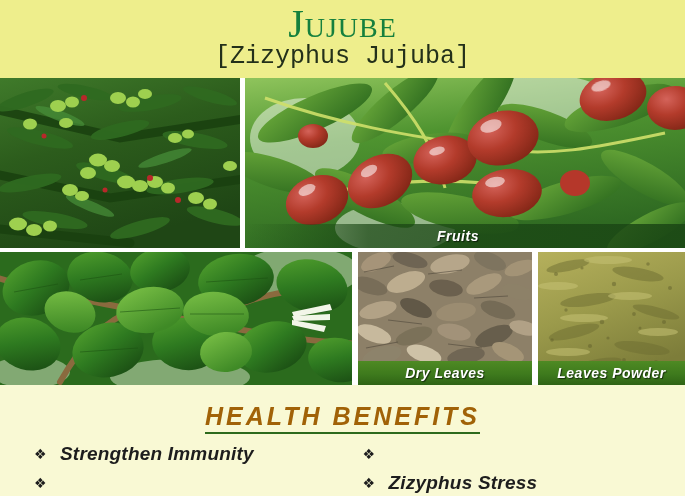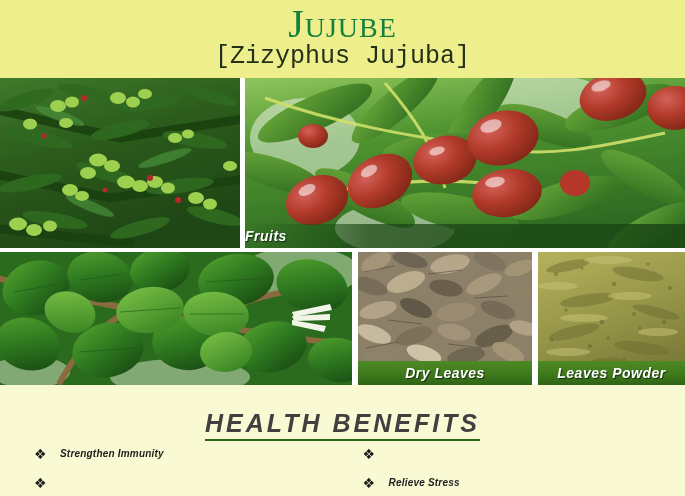--- a/index.html
+++ b/index.html
@@ -71,44 +71,44 @@
     line-height: 24px;
     color: #ffffff;
     font-size: 14px;
     font-style: italic;
     font-weight: bold;
     text-align: center;
     letter-spacing: 0.5px;
     text-shadow: 1px 1px 1px rgba(0,0,0,0.6);
   }
   .caption-right {
-    text-align: left;
+    text-align: center;
     padding-right: 14px;
     background: linear-gradient(to right, rgba(26,70,20,0) 0%, rgba(26,70,20,0.72) 28%, rgba(26,70,20,0.85) 100%);
   }
   .caption-grass {
     background: linear-gradient(to bottom, #4e8a23 0%, #3e7a1d 55%, #2f6415 100%);
   }
 
   
   .benefits {
     position: absolute;
     left: 0; top: 385px;
     width: 685px; height: 111px;
     background: #f9f9d4;
   }
   .benefits-title {
     text-align: center;
-    color: #404040;
+    color: #a16207;
     font-size: 25px;
     line-height: 28px;
     font-weight: bold;
     font-style: italic;
     letter-spacing: 3px;
-    padding-top: 24px;
+    padding-top: 17px;
     margin: 0;
   }
   .benefits-title span {
     border-bottom: 2px solid #2d6a1c;
     padding-bottom: 2px;
   }
   .benefits-grid {
     position: absolute;
     left: 0; top: 54px;
     width: 685px;
@@ -124,21 +124,21 @@
   }
   .bullet {
     width: 26px;
     color: #1d1d1d;
     font-size: 14px;
     line-height: 14px;
     flex: 0 0 26px;
   }
   .benefit-label {
     color: #1d1d1d;
-    font-size: 10px;
+    font-size: 19px;
     font-weight: bold;
     font-style: italic;
     letter-spacing: 0.2px;
   }
 </style>
 </head>
 <body>
 
 <div id="poster">
 
@@ -452,20 +452,20 @@
           <span class="bullet">❖</span>
         </div>
       </div>
 
       <div class="col col-right">
         <div class="benefit-item">
           <span class="bullet">❖</span>
         </div>
         <div class="benefit-item">
           <span class="bullet">❖</span>
-          <span class="benefit-label">Relieve Stress</span>
+          <span class="benefit-label">Zizyphus Stress</span>
         </div>
       </div>
 
     </div>
   </div>
 
 </div>
 
 </body></html>

